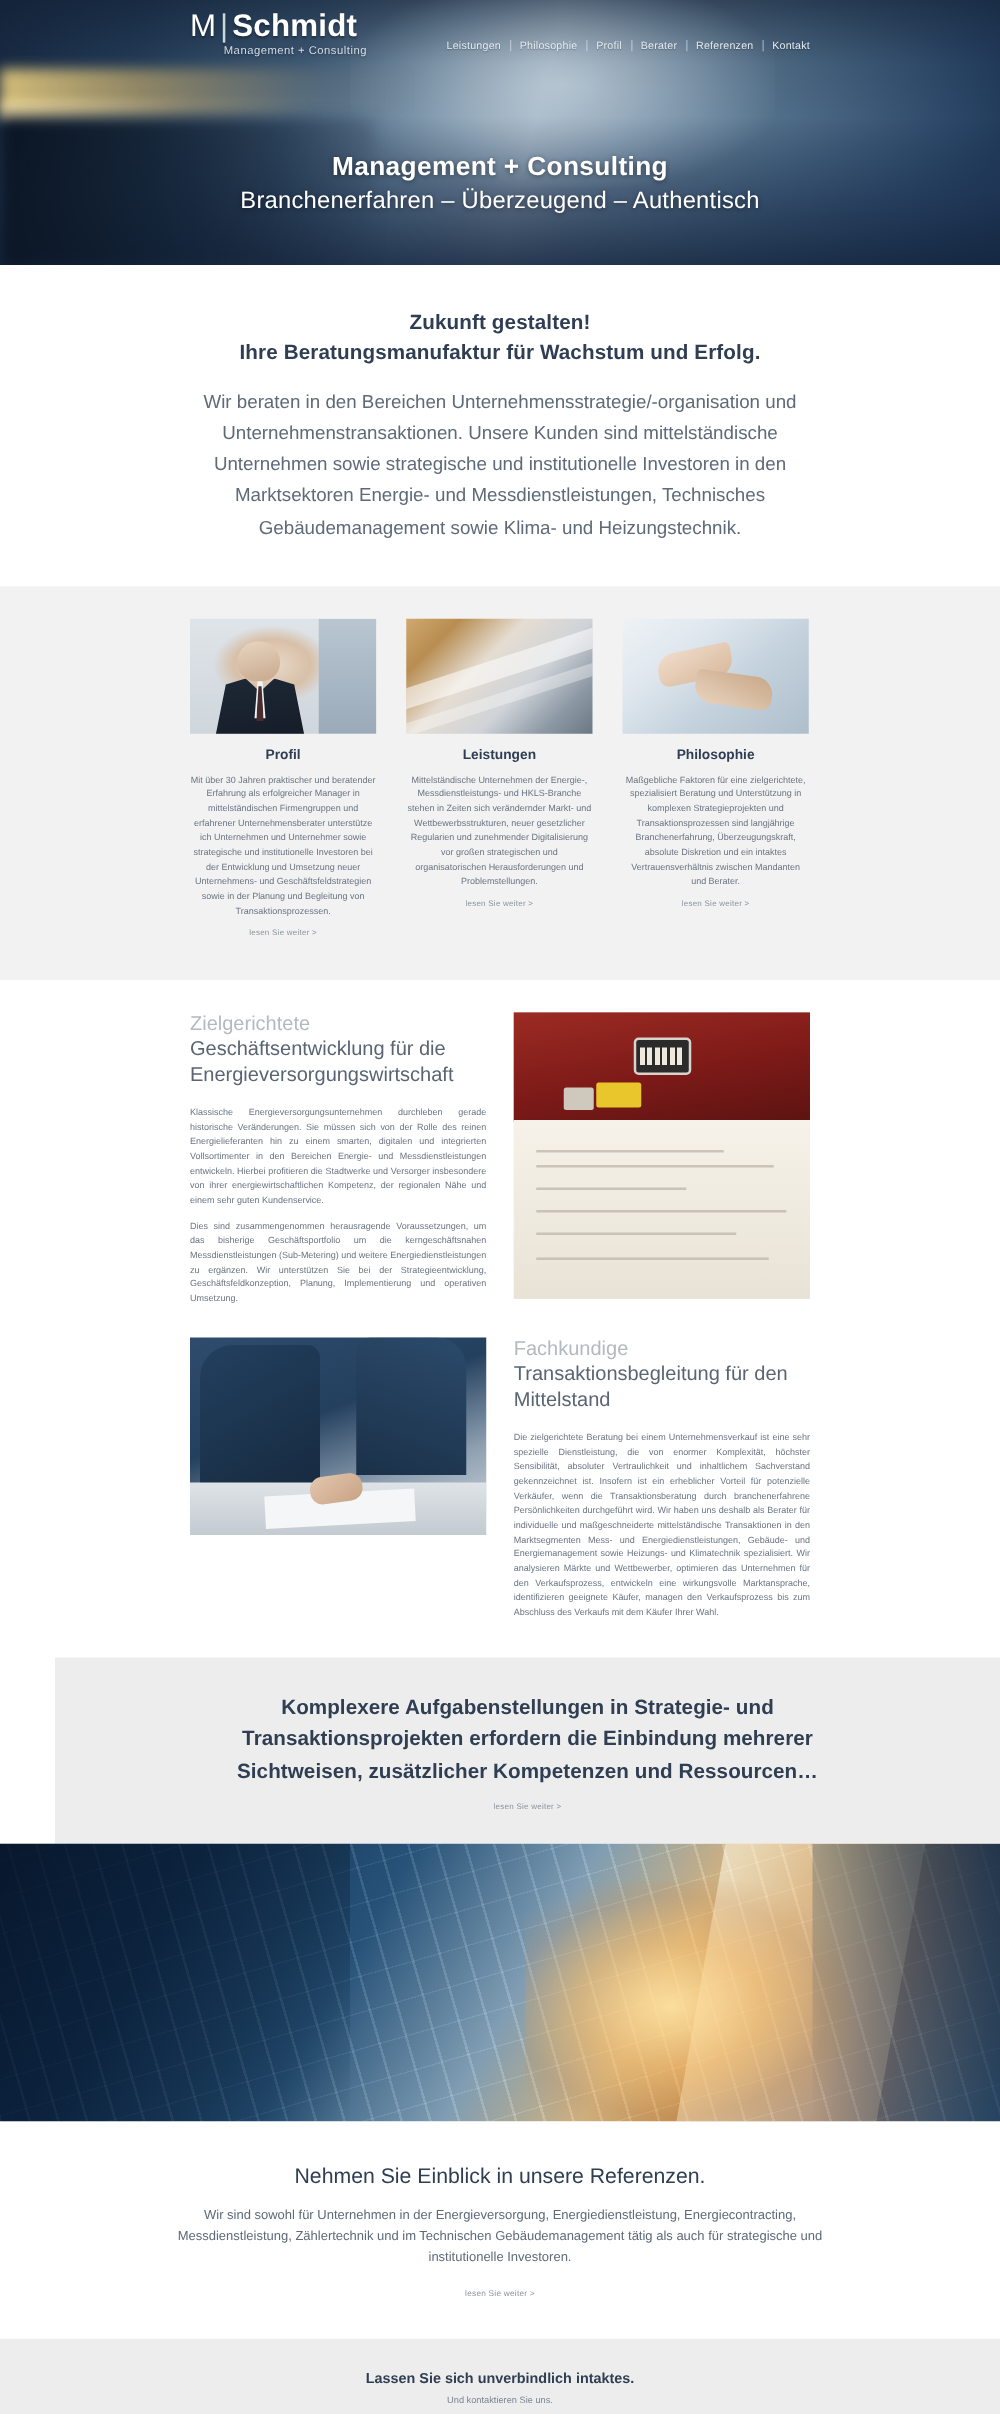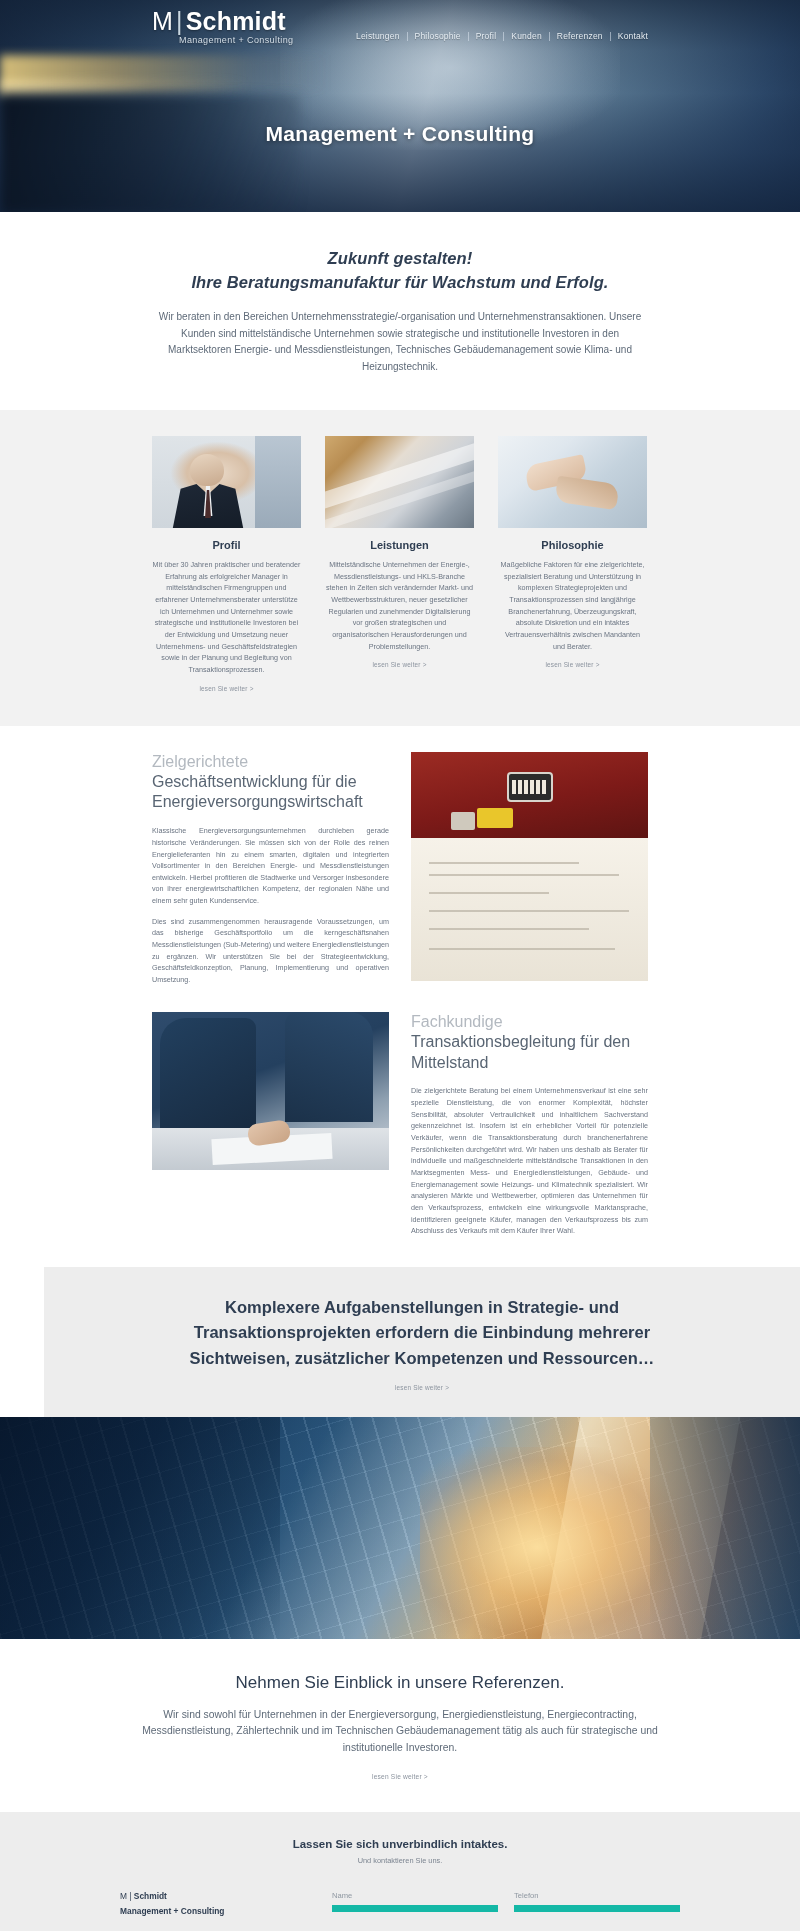--- a/index.html
+++ b/index.html
@@ -137,26 +137,25 @@
     background: #ffffff;
     padding: 35px 0 34px 0;
     text-align: center;
   }
   .intro h2 {
     font-size: 16.5px;
     font-weight: 700;
     color: #2f3e52;
     line-height: 1.45;
     letter-spacing: 0.1px;
-    font-style: italic;
   }
   .intro p {
     width: 500px;
     margin: 14px auto 0 auto;
-    font-size: 10px;
+    font-size: 15px;
     line-height: 1.68;
     color: #5e6a78;
     text-align: center;
   }
 
   
   .cards {
     background: #f2f2f2;
     padding: 26px 0 34px 0;
   }
@@ -558,30 +557,31 @@
         <div class="logo-sub">Management + Consulting</div>
       </div>
 
       <div class="topnav">
         <a href="#">Leistungen</a>
         <span class="sep"></span>
         <a href="#">Philosophie</a>
         <span class="sep"></span>
         <a href="#">Profil</a>
         <span class="sep"></span>
-        <a href="#">Kunden</a>
+        <a href="#">Berater</a>
         <span class="sep"></span>
         <a href="#">Referenzen</a>
         <span class="sep"></span>
         <a href="#">Kontakt</a>
       </div>
     </div>
 
     <div class="hero-text">
       <div class="hero-title">Management + Consulting</div>
+      <div class="hero-sub">Branchenerfahren – Überzeugend – Authentisch</div>
     </div>
   </div>
 
   <section class="intro">
     <h2>
       <span>Zukunft gestalten!</span><br>
       <span>Ihre Beratungsmanufaktur für Wachstum und Erfolg.</span>
     </h2>
     <p>Wir beraten in den Bereichen Unternehmensstrategie/-organisation und Unternehmenstransaktionen. Unsere Kunden sind mittelständische Unternehmen sowie strategische und institutionelle Investoren in den Marktsektoren Energie- und Messdienstleistungen, Technisches Gebäudemanagement sowie Klima- und Heizungstechnik.</p>
   </section>

